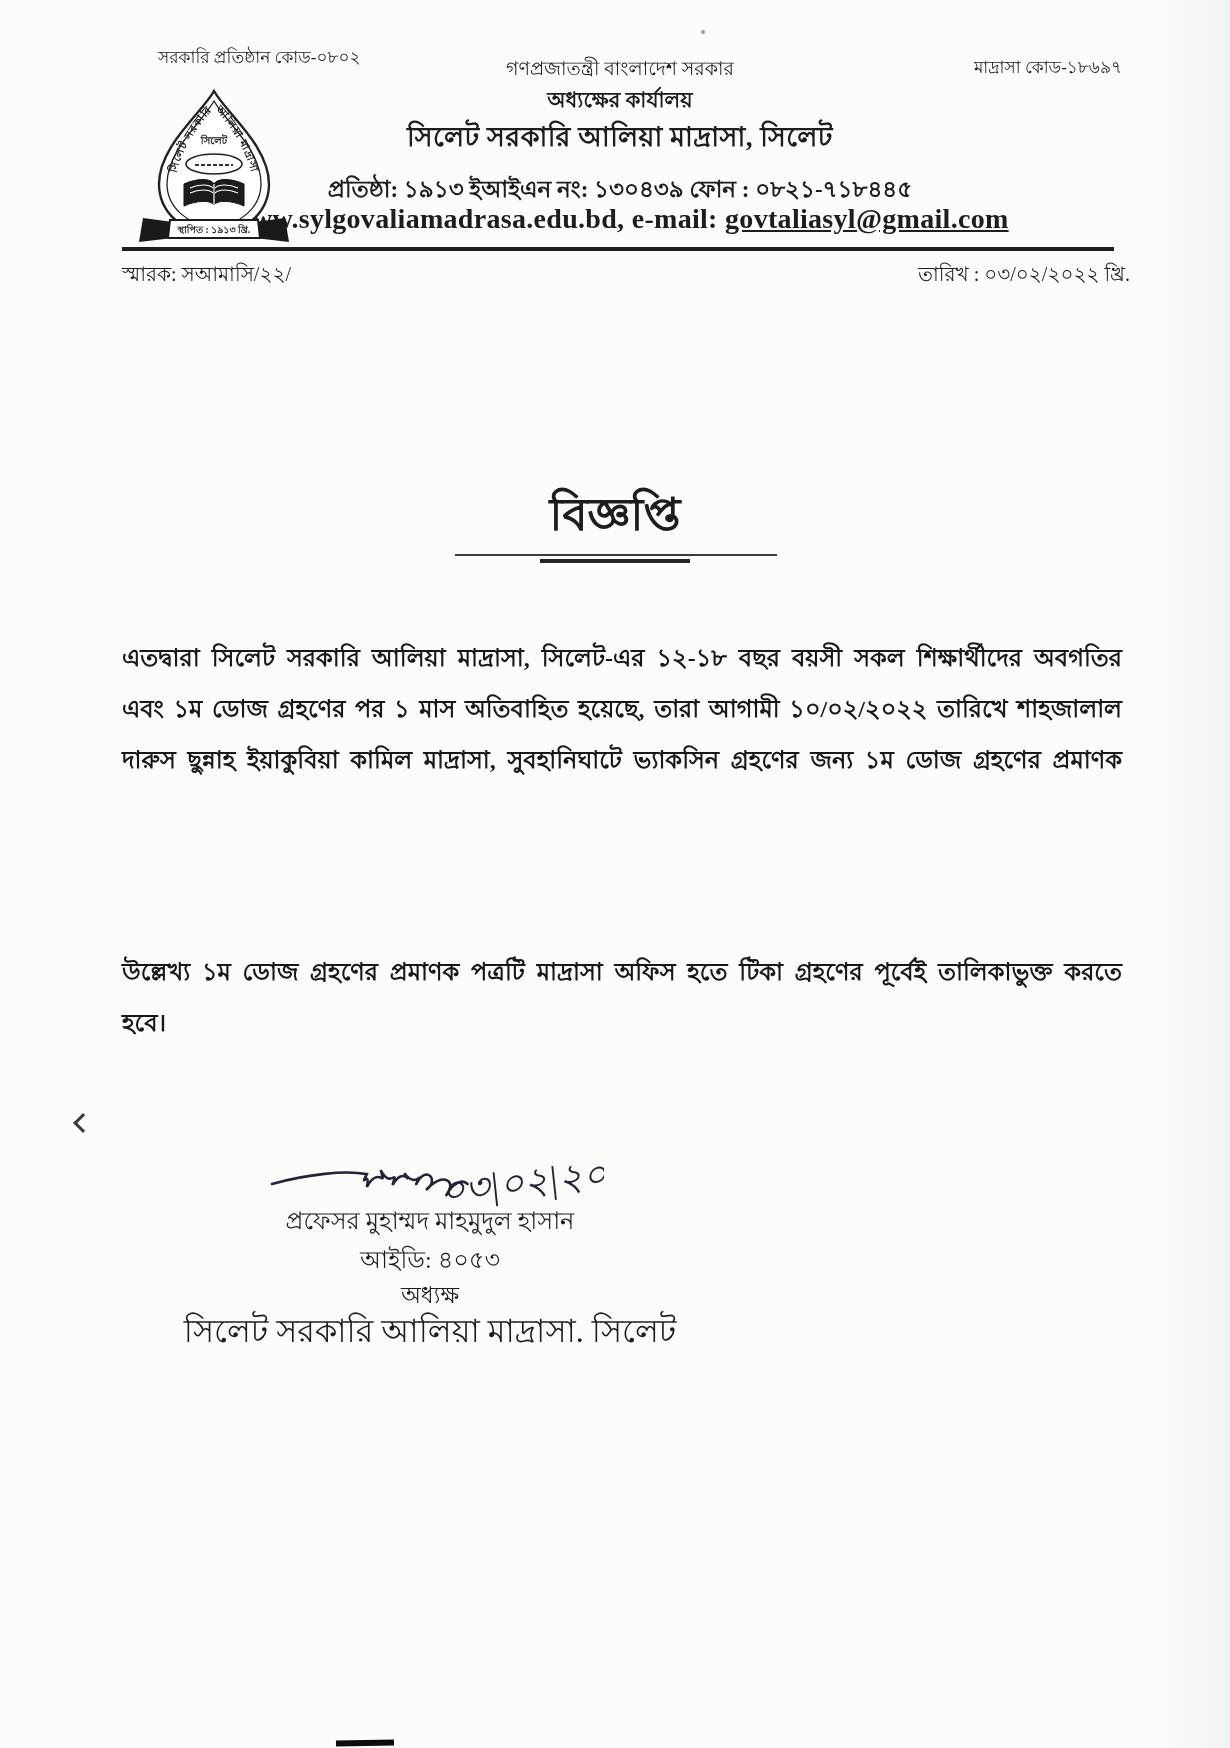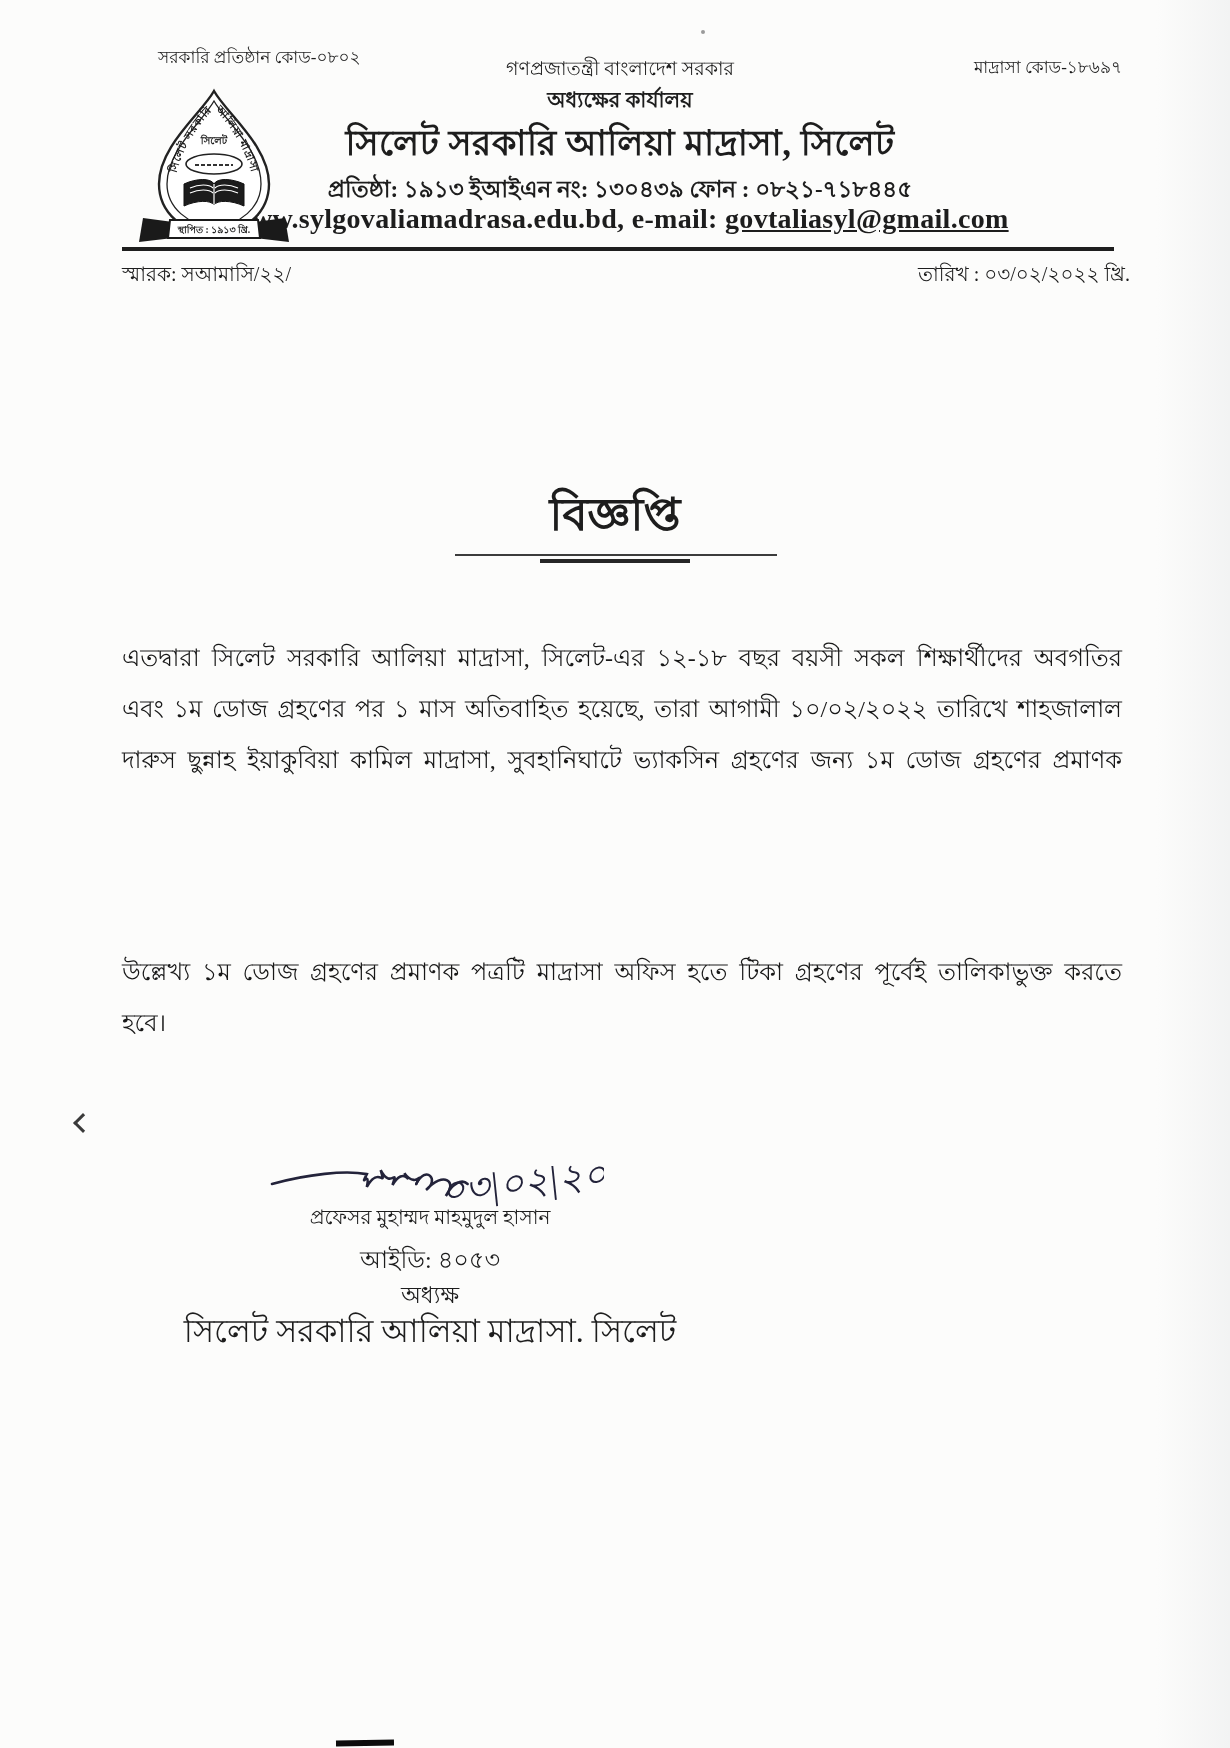--- a/index.html
+++ b/index.html
@@ -11,38 +11,38 @@
     font-family:"Liberation Serif","DejaVu Serif",serif;
     color:#1d1d1d;
     overflow:hidden;
   }
   .abs{position:absolute;}
   .code-left{left:158px;top:44px;font-size:17px;}
   .code-right{right:108px;top:54px;font-size:17px;}
   .hdr-center{left:120px;width:1000px;text-align:center;}
   .h-govt{top:54px;font-size:19px;}
   .h-office{top:84px;font-size:21px;font-weight:600;}
-  .h-title{top:116px;font-size:35px;font-weight:bold;letter-spacing:.5px;}
+  .h-title{top:116px;font-size:27px;font-weight:bold;letter-spacing:.5px;}
   .h-info{top:171px;font-size:23px;font-weight:600;}
   .h-web{top:203px;font-size:28px;font-weight:bold;letter-spacing:.3px;}
   .h-web .email{text-decoration:underline;}
   .logo-box{left:138px;top:88px;width:152px;height:150px;}
   .divider{left:122px;top:247px;width:992px;height:4px;background:#1e1e1e;}
   .memo{left:122px;top:259px;font-size:20px;}
   .dateline{right:100px;top:259px;font-size:20px;}
   .notice-title-wrap{top:480px;left:0;width:1230px;text-align:center;}
   .notice-title{display:inline-block;font-size:45px;font-weight:bold;padding:0 10px 4px;border-bottom:4px solid #262626;}
   .notice-underline2{top:554px;left:455px;width:322px;height:2px;background:#3c3c3c;}
   .bodycol{left:122px;width:1000px;font-size:24px;color:#181818;}
   .para1{top:633px;}
   .para2{top:947px;}
-  .jline{height:51px;line-height:51px;text-align:justify;text-align-last:justify;white-space:nowrap;overflow:visible;}
+  .jline{height:51px;line-height:51px;text-align:justify;text-align-last:justify;white-space:nowrap;overflow:visible;font-weight:bold;}
   .jline.last{text-align:left;text-align-last:left;white-space:normal;}
   .sigline{left:150px;width:560px;text-align:center;}
-  .sig-name{top:1202px;font-size:20px;}
+  .sig-name{top:1202px;font-size:24px;}
   .sig-id{top:1241px;font-size:24px;}
   .sig-desig{top:1277px;font-size:23px;}
   .sig-inst{top:1306px;font-size:32px;}
   .scrawl{left:268px;top:1140px;width:336px;height:88px;}
   .edge-mark{left:76px;top:1116px;width:11px;height:11px;border-left:3px solid #3a3a3a;border-bottom:3px solid #3a3a3a;transform:rotate(45deg);}
   .bottom-dash{left:336px;top:1740px;width:58px;height:6px;background:#0c0c0c;transform:rotate(-1deg);}
   .top-dot{left:701px;top:30px;width:4px;height:4px;border-radius:50%;background:#9a9a9a;}
 </style>
 </head>
 <body>

